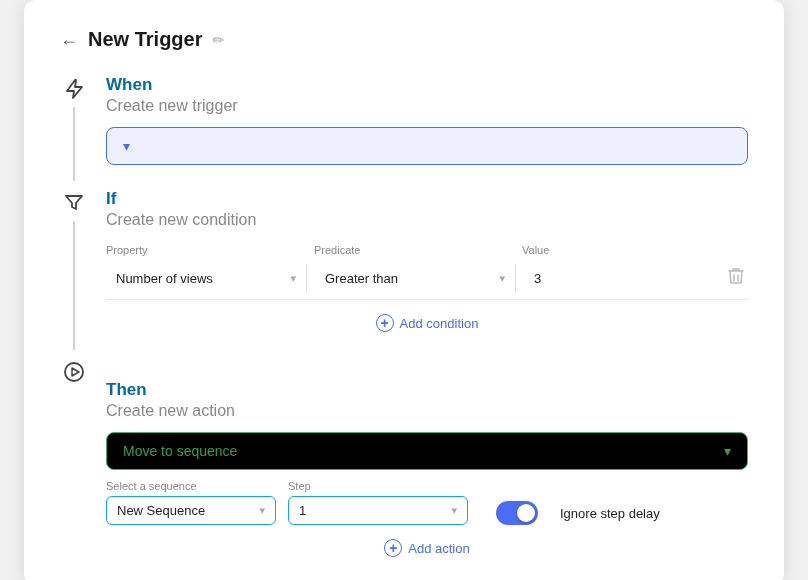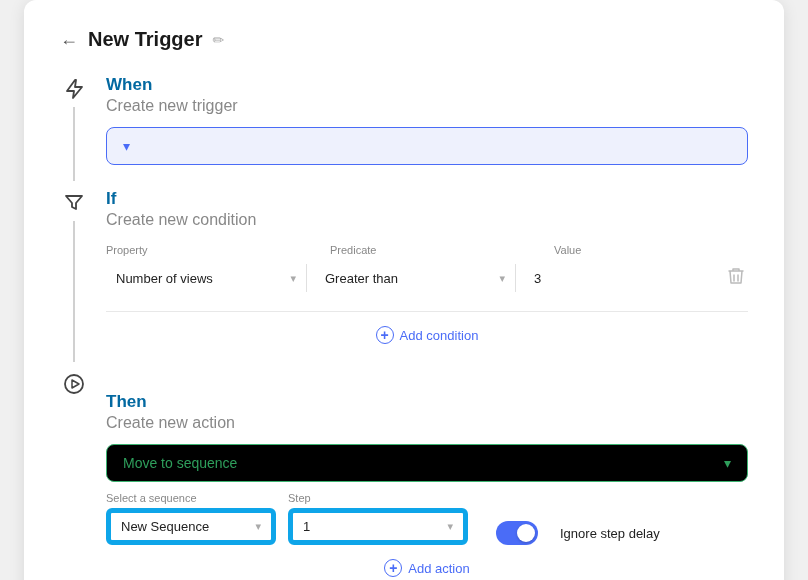--- a/index.html
+++ b/index.html
@@ -118,34 +118,34 @@
       font-size: 14px;
       color: #4a6cf7;
     }
     .dropdown-arrow.green {
       color: #2e9e5b;
     }
 
     
     .condition-header {
       display: flex;
-      gap: 16px;
+      gap: 0;
       margin-bottom: 6px;
     }
     .condition-label {
       font-size: 11px;
       color: #888;
     }
 
     .condition-row {
       display: flex;
       align-items: center;
       gap: 0;
       border-bottom: 1px solid #e8e8e8;
-      padding-bottom: 18px;
+      padding-bottom: 6px;
       margin-bottom: 10px;
     }
     .condition-select {
       width: 192px;
       display: flex;
       align-items: center;
       justify-content: space-between;
       padding: 6px 10px;
       border: none;
       background: transparent;
@@ -221,21 +221,21 @@
     }
     .then-col-label {
       font-size: 11px;
       color: #888;
     }
     .then-col-select {
       display: flex;
       align-items: center;
       gap: 6px;
       padding: 6px 10px;
-      border: 5px solid #0ea5e9;
+      border: 1px solid #0ea5e9;
       border-radius: 6px;
       font-size: 13px;
       color: #222;
       cursor: pointer;
       background: #fff;
       min-width: 170px;
     }
     .then-col-select-arrow {
       color: #aaa;
       font-size: 11px;

